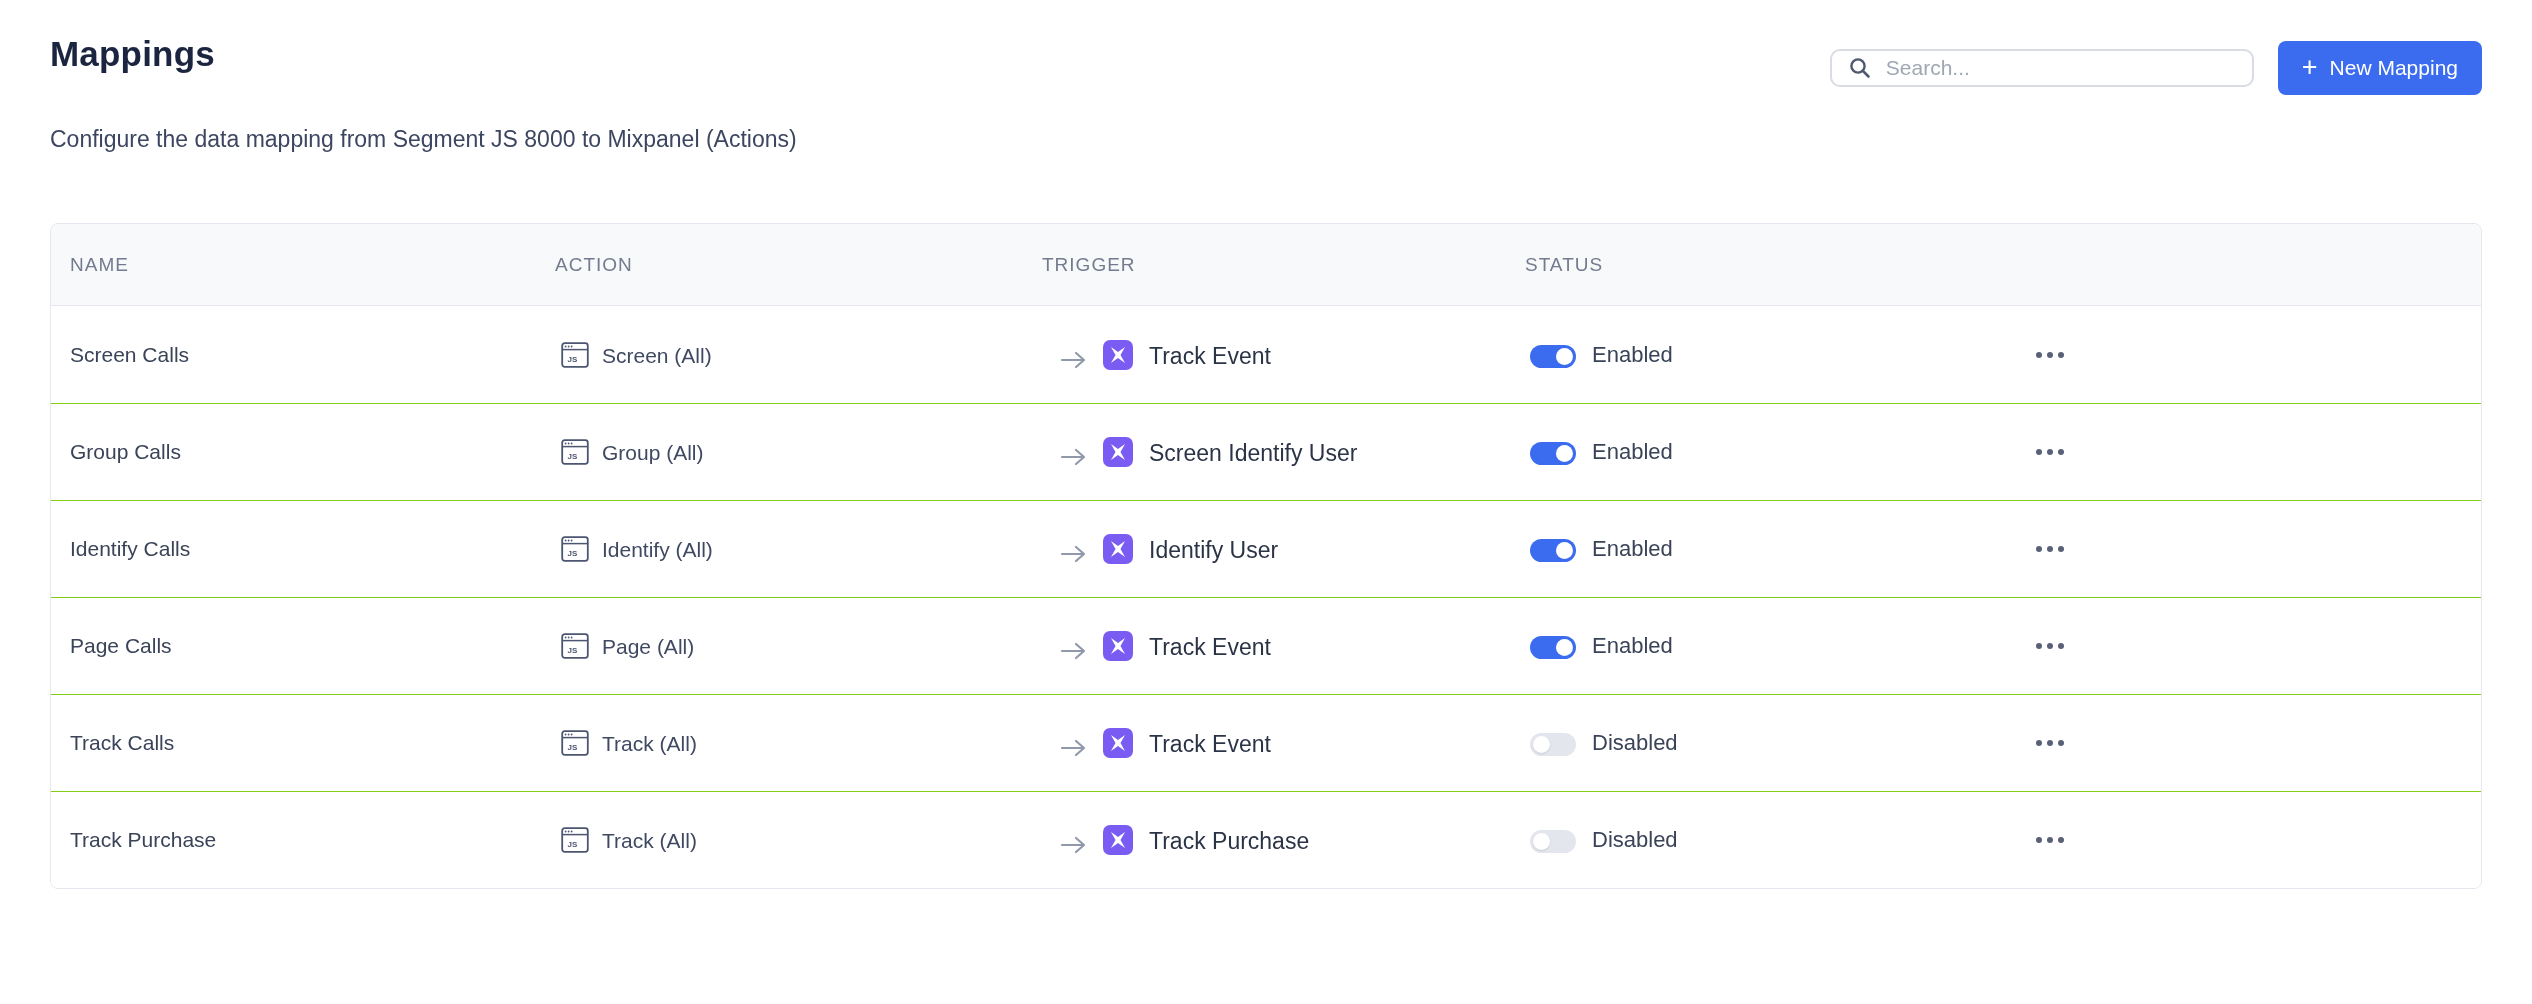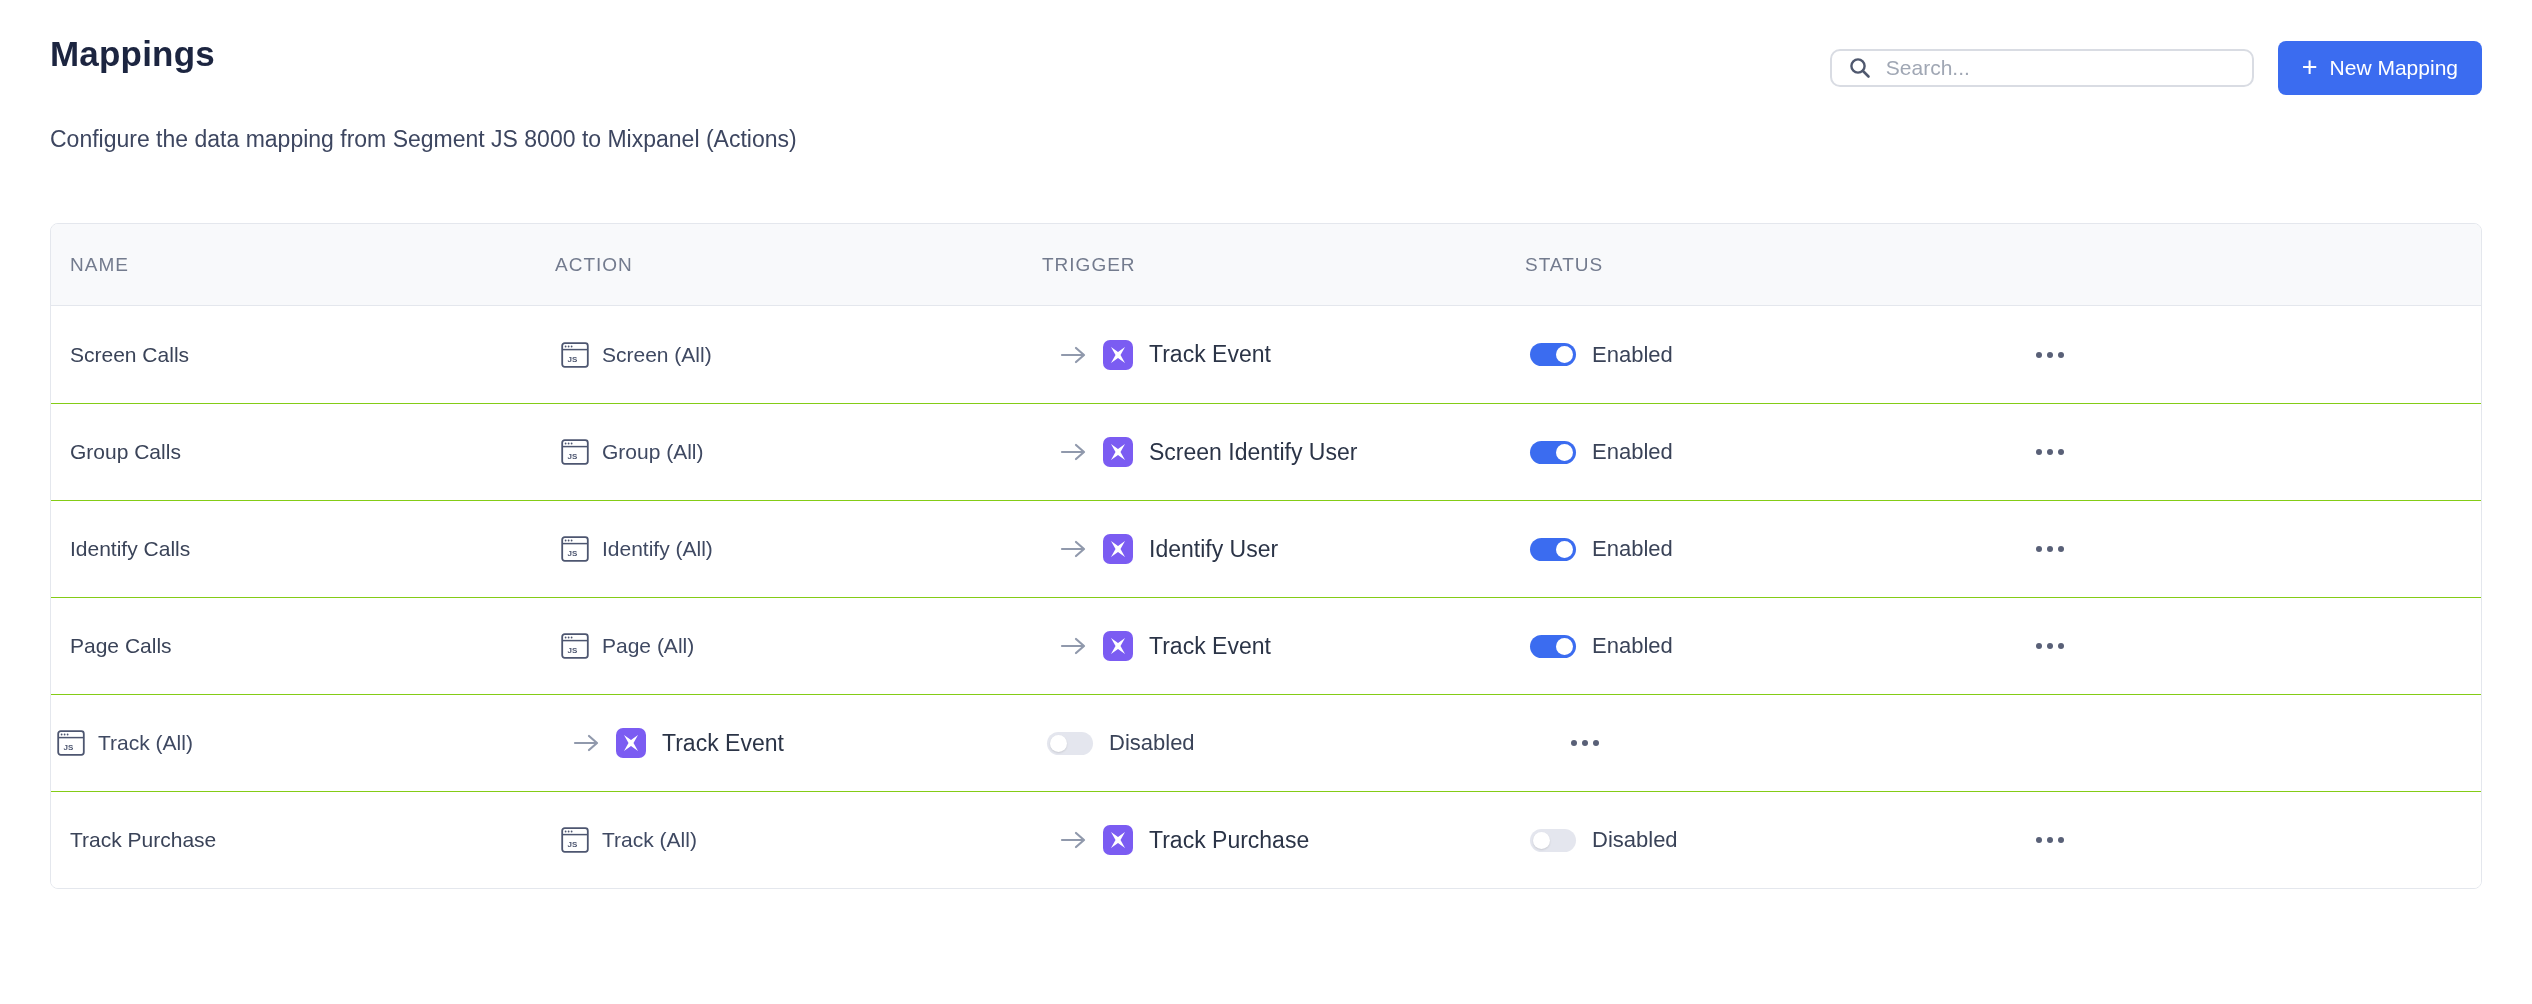--- a/index.html
+++ b/index.html
@@ -24,21 +24,21 @@
 
   .grid-row { display: grid; grid-template-columns: 504px 487px 483px 465px 1fr; align-items: center; }
 
   .thead { background: #f8f9fb; height: 82px; border-bottom: 1px solid #e4e7ed; }
   .th { font-size: 19px; font-weight: 500; letter-spacing: 1px; color: #737b8e; text-transform: uppercase; }
   .th.c-name { padding-left: 19px; }
 
   .trow { height: 97px; border-top: 1px solid #84cc16; background: #fff; }
   .trow:first-of-type { border-top: none; }
 
-  .cell { display: flex; align-items: center; }
+  .cell { display: flex; align-items: flex-end; }
   .c-name { padding-left: 19px; }
   .name-text { font-size: 21px; color: #3a4358; }
 
   .trigger-cell { gap: 13px; padding-left: 6px; }
   .trigger-text { font-size: 21px; color: #3f4962; }
 
   .action-cell { gap: 16px; padding-left: 18px; }
   .mx-badge { width: 30px; height: 30px; border-radius: 7px; background: #7b5cf2; display: flex; align-items: center; justify-content: center; }
   .action-text { font-size: 23px; color: #2b3447; }
 
@@ -242,20 +242,23 @@
     <div class="cell menu-cell">
       <span class="kebab">
             <i></i>
             <i></i>
             <i></i>
           </span>
     </div>
   </div>
 
   <div class="grid-row trow">
+    <div class="cell c-name">
+      <span class="name-text">Track Calls</span>
+    </div>
     <div class="cell trigger-cell">
       <svg width="28" height="26" viewBox="0 0 28 26" fill="none">
         <rect x="1.2" y="1.2" width="25.6" height="23.6" rx="2.5" stroke="#4d5670" stroke-width="1.8"></rect>
         <line x1="1.6" y1="7.6" x2="26.4" y2="7.6" stroke="#4d5670" stroke-width="1.5"></line>
         <circle cx="4.6" cy="4.5" r="0.9" fill="#4d5670"></circle>
         <circle cx="7.6" cy="4.5" r="0.9" fill="#4d5670"></circle>
         <circle cx="10.6" cy="4.5" r="0.9" fill="#4d5670"></circle>
         <text x="6.5" y="20" font-size="8" font-weight="700" fill="#4d5670" font-family="Liberation Sans, sans-serif">JS</text>
       </svg>
       <span class="trigger-text">Track (All)</span>

